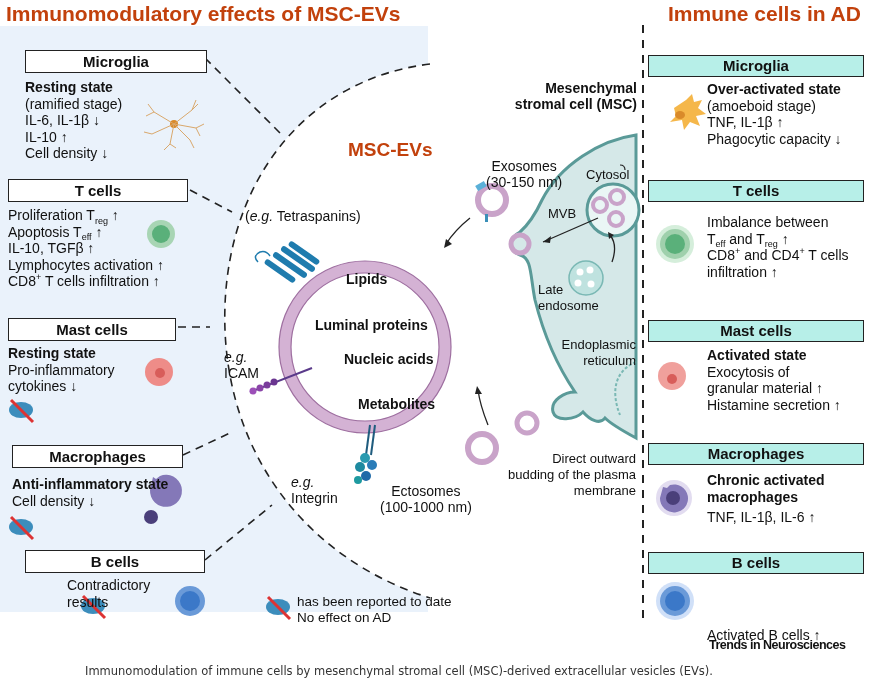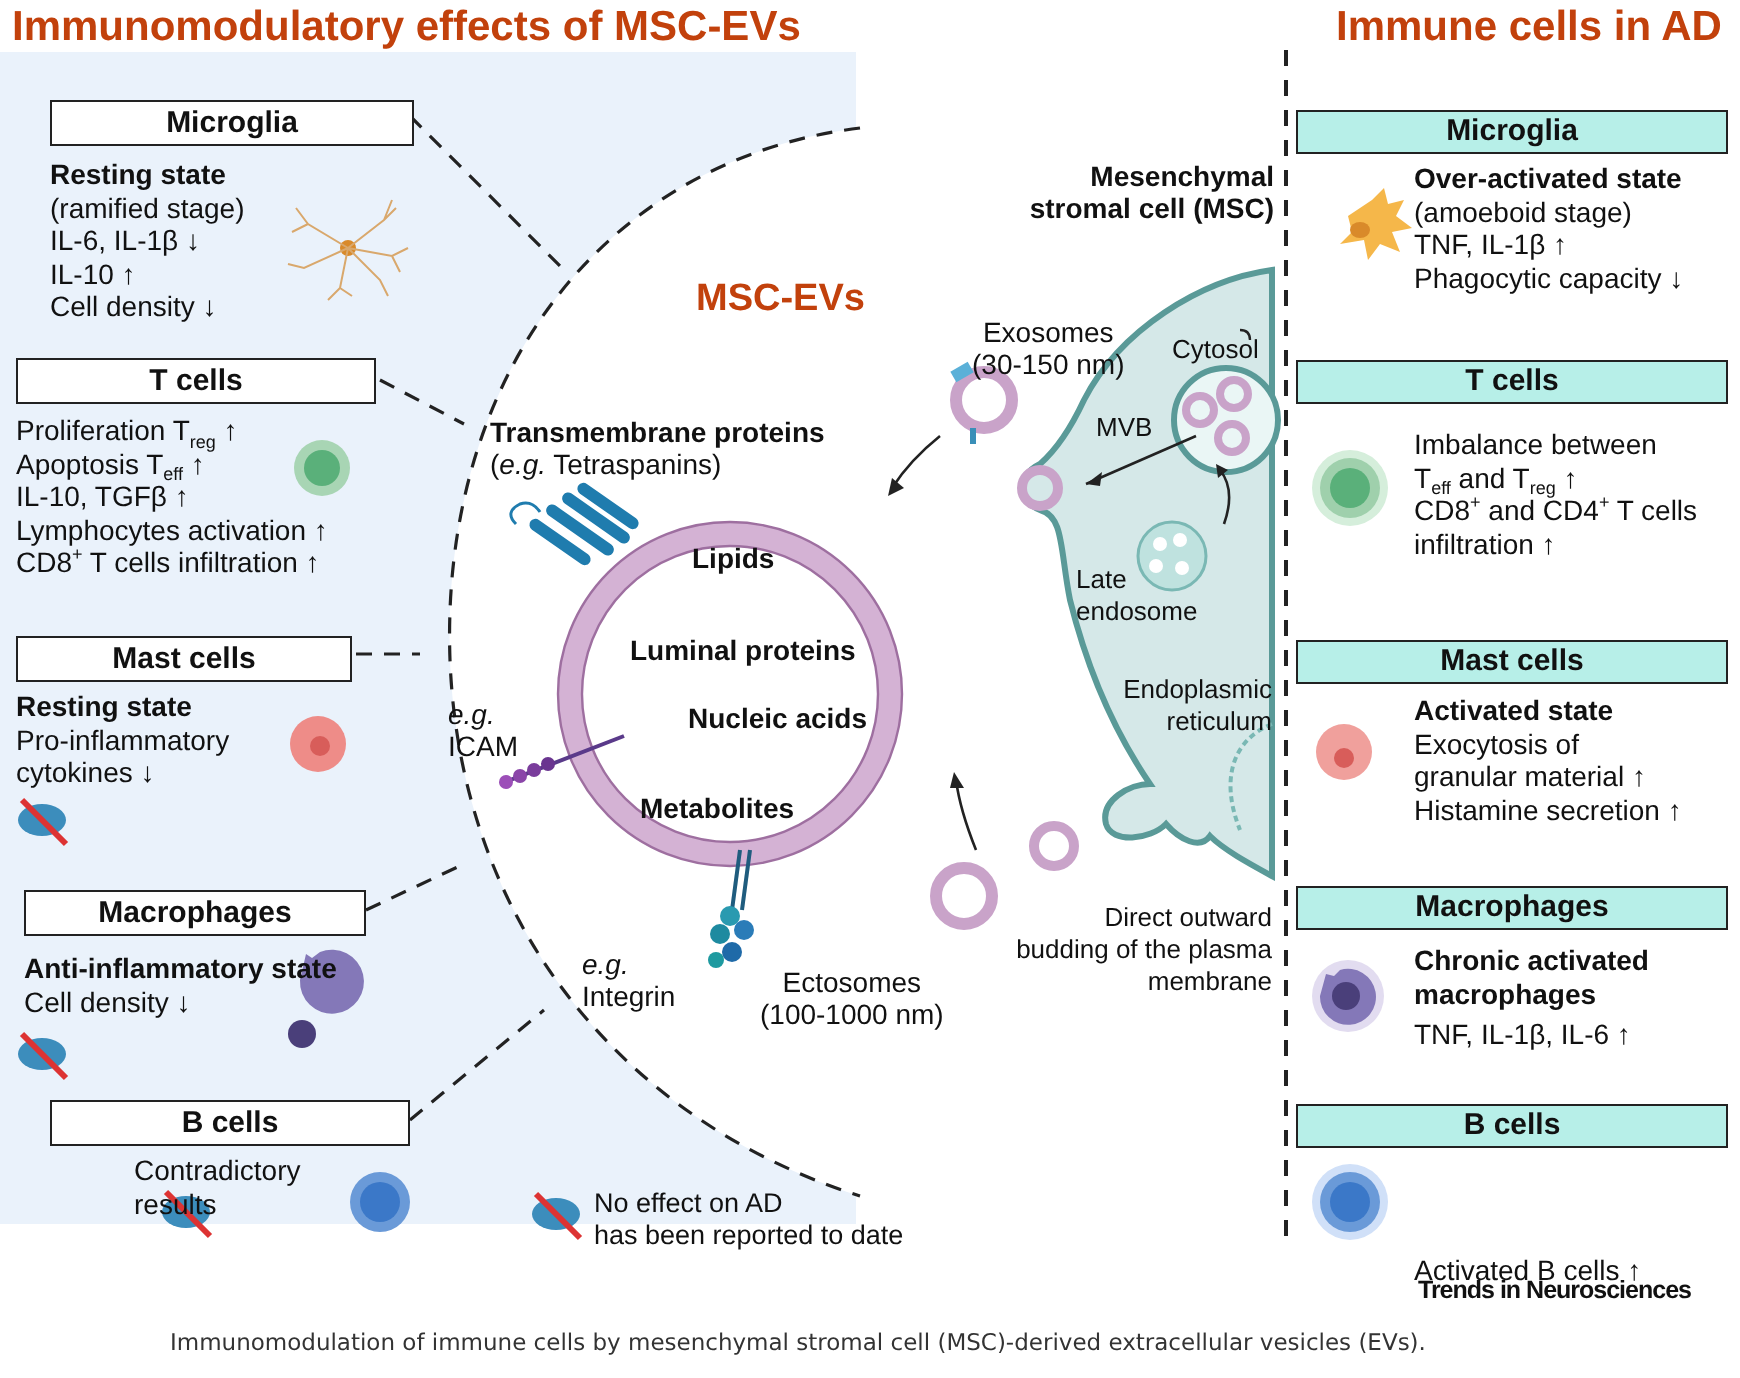--- a/index.html
+++ b/index.html
@@ -180,33 +180,32 @@
   <div>Cell density ↓</div>
 </div>
 
 <div class="box" style="left:25px;top:550px;width:178px;">B cells</div>
 <div class="txt" style="left:25px;top:577px;margin-left:42px;">
   <div>Contradictory</div>
   <div>results</div>
 </div>
 
 <div class="txt" style="left:297px;top:594px;font-size:13.5px;line-height:16px;">
+  <div>has been reported to date</div>
   <div>No effect on AD</div>
-  <div>has been reported to date</div>
 </div>
 
 <div class="abs title" style="left:348px;top:139px;font-size:19px;">MSC-EVs</div>
 <div class="label" style="left:245px;top:208px;">
-  <div class="b">Transmembrane proteins</div>
   <div>(<i>e.g.</i><span> Tetraspanins)</span></div>
 </div>
 <div class="clabel" style="left:346px;top:271px;">Lipids</div>
 <div class="clabel" style="left:315px;top:317px;">Luminal proteins</div>
 <div class="clabel" style="left:344px;top:351px;">Nucleic acids</div>
-<div class="clabel" style="left:320px;top:396px;">Metabolites</div>
+<div class="clabel" style="left:358px;top:396px;">Metabolites</div>
 <div class="label" style="left:224px;top:349px;">
   <div><i>e.g.</i></div>
   <div>ICAM</div>
 </div>
 <div class="label" style="left:291px;top:474px;">
   <div><i>e.g.</i></div>
   <div>Integrin</div>
 </div>
 <div class="label" style="left:486px;top:158px;text-align:center;">
   <div>Exosomes</div>

